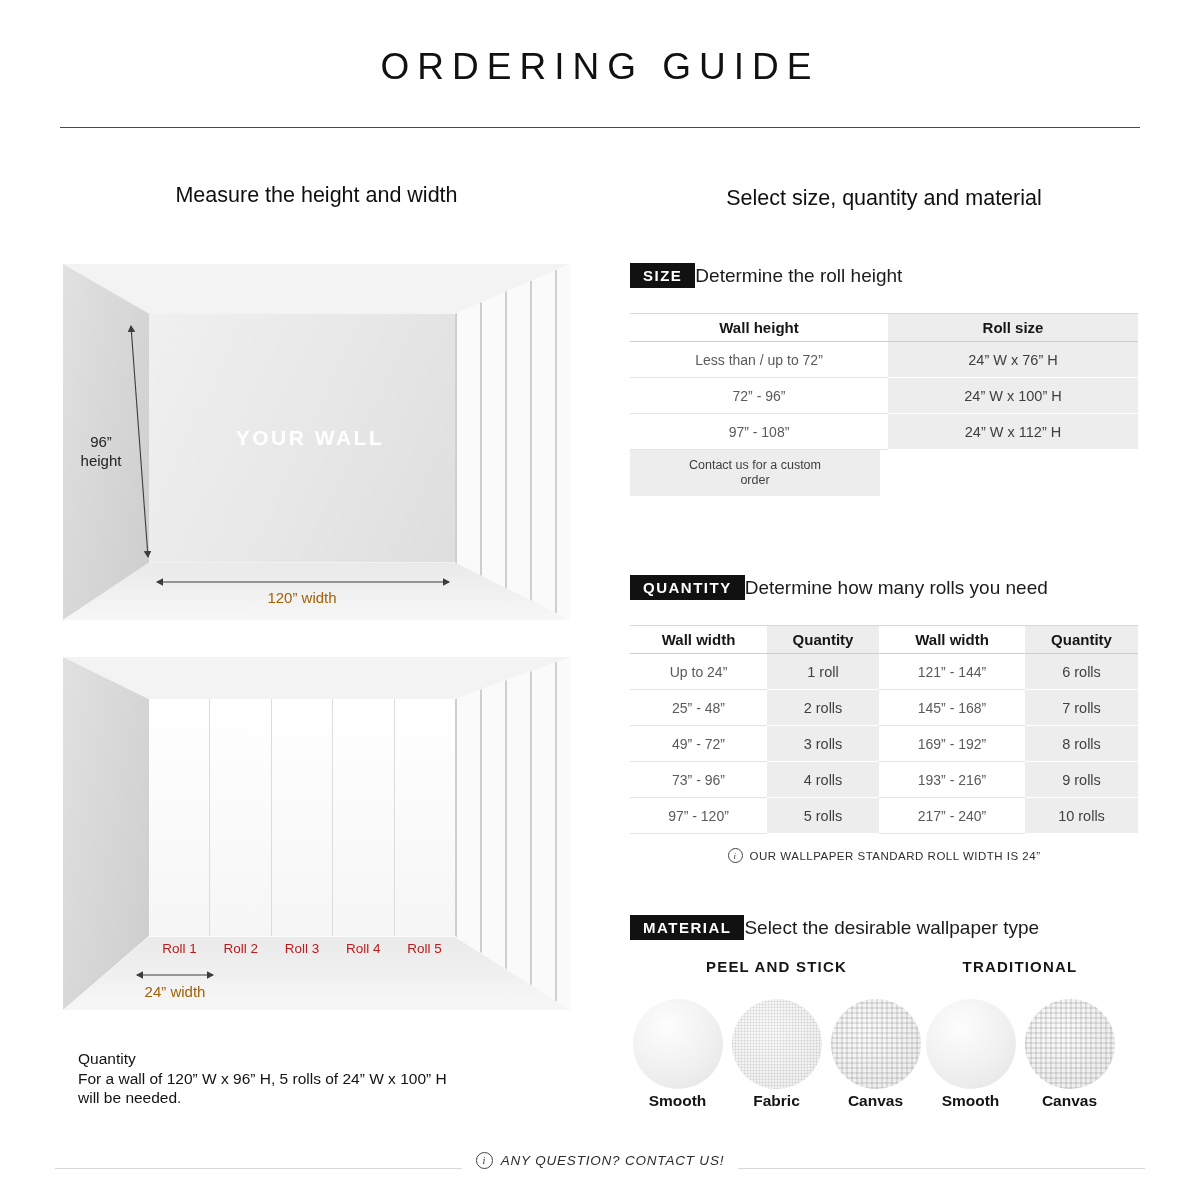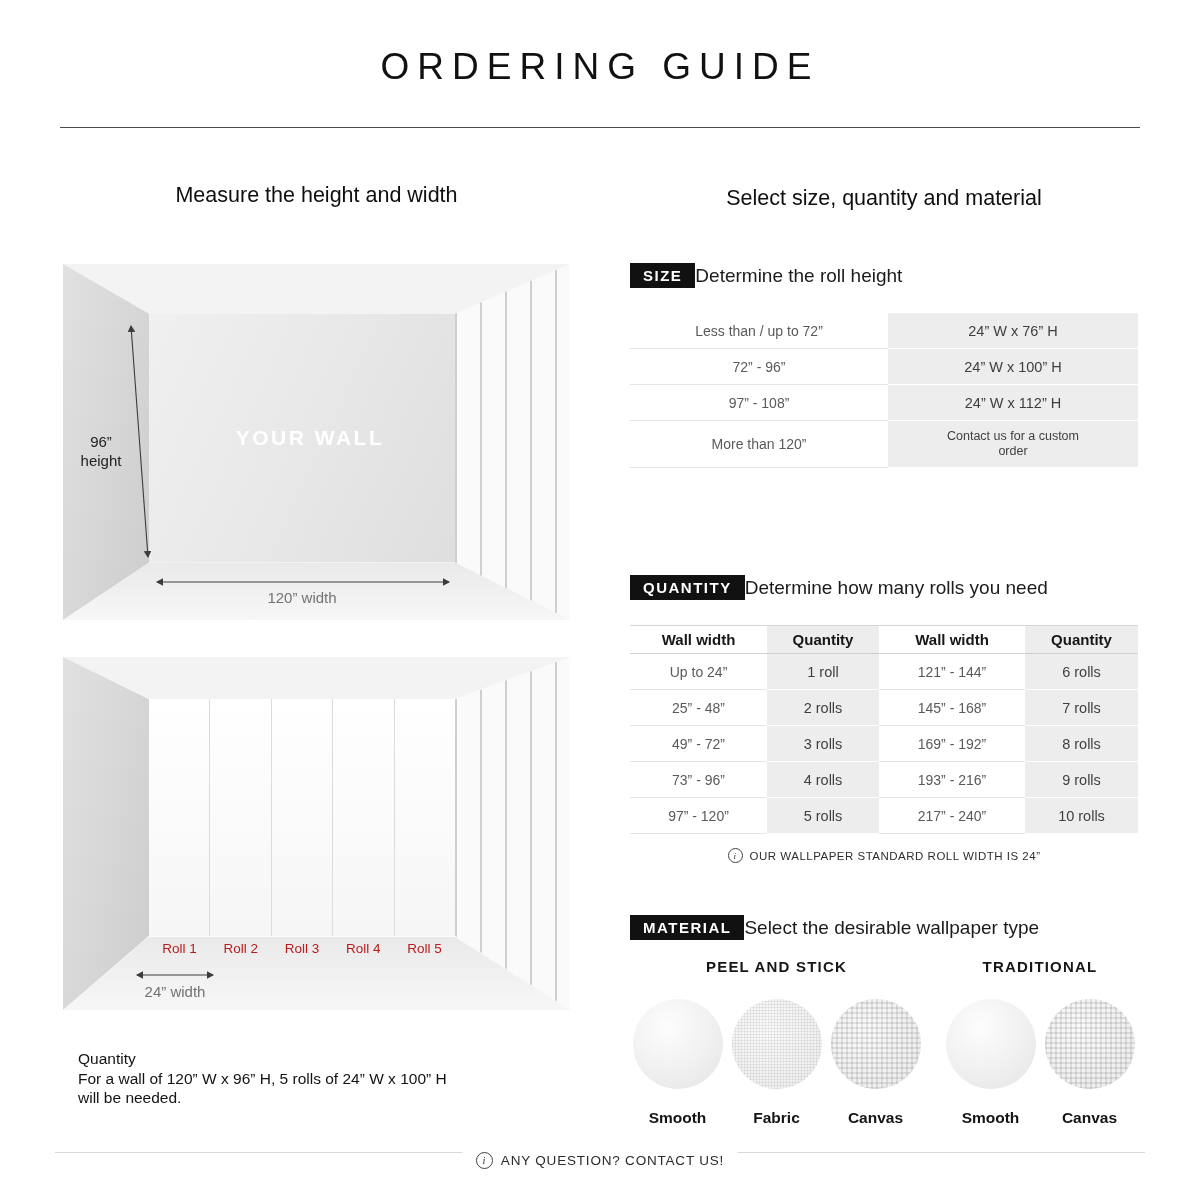--- a/index.html
+++ b/index.html
@@ -37,21 +37,21 @@
   .room1 .window{height:356px;clip-path:polygon(0 14%,100% 0,100% 100%,0 84%);}
   .room2 .window{height:353px;clip-path:polygon(0 12%,100% 0,100% 100%,0 79%);}
   .floor{left:0;width:507px;background:linear-gradient(180deg,#e9e9e9,#f7f7f7);
          clip-path:polygon(16.9% 4%,77.3% 4%,100% 100%,0 100%);}
   .room1 .floor{top:296px;height:60px;}
   .room2 .floor{top:277px;height:76px;}
   .your-wall{left:86px;top:50px;width:322px;height:248px;display:flex;align-items:center;
              justify-content:center;color:#ffffff;font-size:21px;font-weight:700;letter-spacing:2.5px;}
   .height-label{left:8px;top:168px;width:60px;text-align:center;font-size:15px;line-height:19px;color:#222;}
   .height-label span{display:block;}
-  .width-label{text-align:center;font-size:15px;color:#737373;}
+  .width-label{text-align:center;font-size:15px;color:#a16207;}
   .room1 .width-label{left:86px;top:325px;width:306px;}
   .room2 .width-label{left:52px;top:326px;width:120px;}
   .panels{left:86px;top:42px;width:306px;height:237px;display:flex;background:#fff;}
   .panel{flex:1;border-right:1px solid #dcdcdc;background:linear-gradient(180deg,#ffffff,#f6f6f6);}
   .panel:last-child{border-right:none;}
   .rolls-labels{left:86px;top:284px;width:306px;display:flex;}
   .rolls-labels span{flex:1;text-align:center;font-size:13.5px;color:#b91c1c;}
   .dims{left:0;top:0;pointer-events:none;}
 
   
@@ -86,43 +86,43 @@
 
   
   .qty-note{top:848px;left:630px;width:508px;display:flex;align-items:center;justify-content:center;
             gap:7px;font-size:11.5px;letter-spacing:0.5px;color:#2e2e2e;}
   .info-circle{width:13px;height:13px;border:1px solid #444;border-radius:50%;
                position:relative;display:inline-block;flex:none;}
   .info-circle::before{content:"i";position:absolute;left:50%;top:50%;transform:translate(-50%,-54%);
                font-size:9px;font-family:"Liberation Serif","DejaVu Serif",serif;font-style:italic;color:#333;}
   .info-circle.lg{width:15px;height:15px;}
   .info-circle.lg::before{font-size:10.5px;}
-  .footer{top:1152px;left:0;width:1200px;display:flex;align-items:flex-start;gap:14px;
-          padding:0 55px;box-sizing:border-box;}
+  .footer{top:1152px;left:0;width:1200px;display:flex;align-items:flex-end;gap:14px;
+          padding:0 55px;box-sizing:border-box;font-style:italic;}
   .fline{flex:1;border-top:1px solid #d8d8d8;height:0;}
   .fcenter{display:flex;align-items:center;gap:8px;font-size:13.5px;letter-spacing:0.8px;color:#2b2b2b;}
 
   
-  .mat-groups{top:958px;left:630px;width:508px;display:flex;gap:20px;}
+  .mat-groups{top:958px;left:630px;width:508px;display:flex;}
   .mat-group{display:flex;flex-direction:column;}
   .mat-title{text-align:center;font-weight:700;font-size:15px;letter-spacing:1.2px;color:#161616;
              margin-bottom:24px;}
   .mat-row{display:flex;gap:4px;}
   .mat-option{width:95px;display:flex;flex-direction:column;align-items:center;}
   .swatch{width:90px;height:90px;border-radius:50%;}
   .tex-smooth{background:radial-gradient(circle at 38% 30%,#fdfdfd,#f0f0f0 55%,#e3e3e3);}
   .tex-fabric{background-color:#f3f3f3;
     background-image:repeating-linear-gradient(0deg,rgba(120,120,120,.13) 0 1px,transparent 1px 3px),
                      repeating-linear-gradient(90deg,rgba(120,120,120,.13) 0 1px,transparent 1px 3px),
                      radial-gradient(circle at 40% 35%,#fafafa,#ececec);}
   .tex-canvas{background-color:#f0f0f0;
     background-image:repeating-linear-gradient(0deg,rgba(110,110,110,.17) 0 2px,transparent 2px 5px),
                      repeating-linear-gradient(90deg,rgba(110,110,110,.17) 0 2px,transparent 2px 5px),
                      radial-gradient(circle at 40% 35%,#fbfbfb,#e9e9e9);}
-  .mat-label{margin-top:20px;font-weight:700;font-size:15.5px;color:#141414;}
+  .mat-label{margin-top:3px;font-weight:700;font-size:15.5px;color:#141414;}
 
   
   .example{top:1049px;left:78px;width:470px;font-size:15.5px;line-height:19.5px;color:#131313;}
 </style>
 </head>
 <body>
 
 <div class="page">
 
   <div class="abs title">ORDERING GUIDE</div>
@@ -191,34 +191,37 @@
     <div>will be needed.</div>
   </div>
 
   <div class="abs col-heading right-heading">Select size, quantity and material</div>
 
   <div class="abs section-head size-head">
     <span class="badge">SIZE</span>
     <span class="section-sub">Determine the roll height</span>
   </div>
   <div class="abs tableblock size-table">
+    <div class="trow head">
+      <div class="tcell c1">Wall height</div>
+      <div class="tcell c2 shade">Roll size</div>
+    </div>
     <div class="trow">
       <div class="tcell c1">Less than / up to 72”</div>
       <div class="tcell c2 shade">24” W x 76” H</div>
     </div>
     <div class="trow">
       <div class="tcell c1">72” - 96”</div>
       <div class="tcell c2 shade">24” W x 100” H</div>
     </div>
     <div class="trow">
       <div class="tcell c1">97” - 108”</div>
       <div class="tcell c2 shade">24” W x 112” H</div>
     </div>
     <div class="trow tall">
-      <div class="tcell c1">More than 120”</div>
       <div class="tcell c2 shade">
         <span class="small-val">Contact us for a custom order</span>
       </div>
     </div>
   </div>
 
   <div class="abs section-head qty-head">
     <span class="badge">QUANTITY</span>
     <span class="section-sub">Determine how many rolls you need</span>
   </div>

